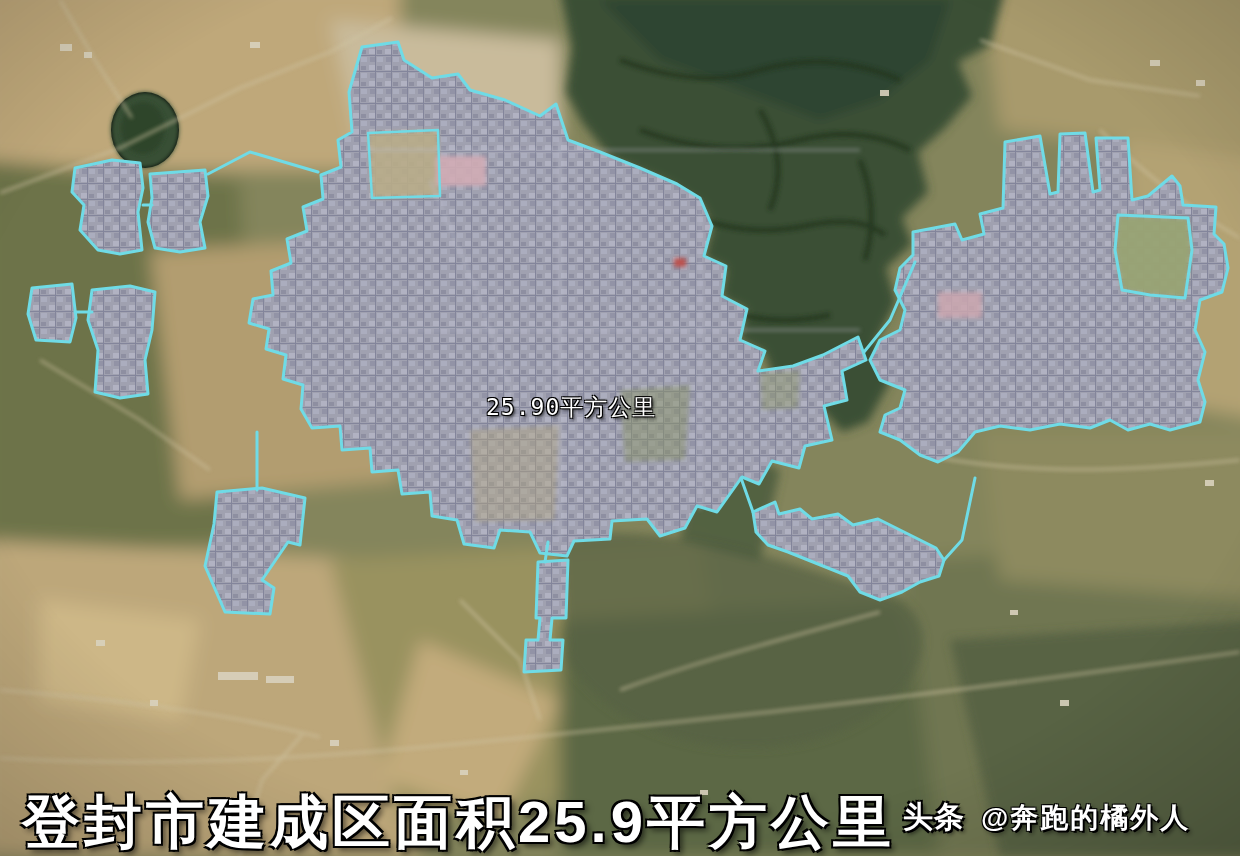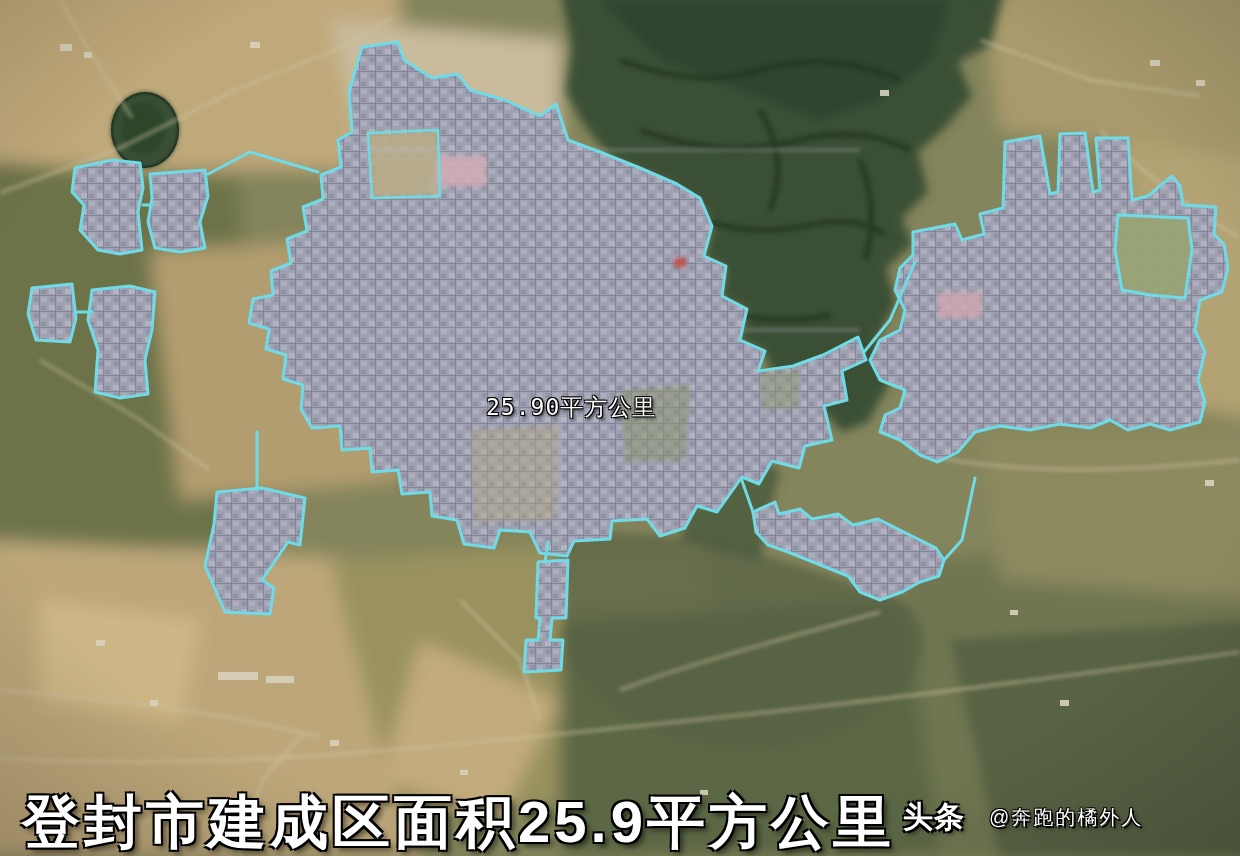--- a/index.html
+++ b/index.html
@@ -15,28 +15,28 @@
     font-family:"DejaVu Sans Mono","DejaVu Sans",monospace;
     font-size:23px;font-weight:normal;color:#ffffff;letter-spacing:1px;
     text-shadow:-1px -1px 0 #000,1px -1px 0 #000,-1px 1px 0 #000,1px 1px 0 #000,2px 2px 3px rgba(0,0,0,.85);
   }
   .headline{
     left:22px;top:784px;
     font-size:58px;font-weight:900;color:#ffffff;letter-spacing:4px;
     text-shadow:-2px -2px 0 #000,2px -2px 0 #000,-2px 2px 0 #000,2px 2px 0 #000,4px 4px 6px rgba(0,0,0,.65);
   }
   .watermark{
-    left:903px;top:797px;display:flex;align-items:center;gap:24px;color:#fff;justify-content:space-between;
+    left:903px;top:797px;display:flex;align-items:center;gap:16px;color:#fff;justify-content:space-between;
   }
   .wm-brand{
     font-size:30px;font-weight:900;letter-spacing:1px;
     text-shadow:-2px -2px 0 #000,2px -2px 0 #000,-2px 2px 0 #000,2px 2px 0 #000,3px 3px 4px rgba(0,0,0,.7);
   }
   .wm-handle{
-    font-size:20px;font-weight:400;letter-spacing:2px;
+    font-size:28px;font-weight:700;letter-spacing:2px;
     text-shadow:-1px -1px 0 #000,1px -1px 0 #000,-1px 1px 0 #000,2px 2px 0 #000,3px 3px 5px rgba(0,0,0,.7);
   }
 </style>
 </head>
 <body>
 
 <div class="stage">
 
   <svg width="1240" height="856" viewBox="0 0 1240 856" aria-hidden="true">
     <defs>

